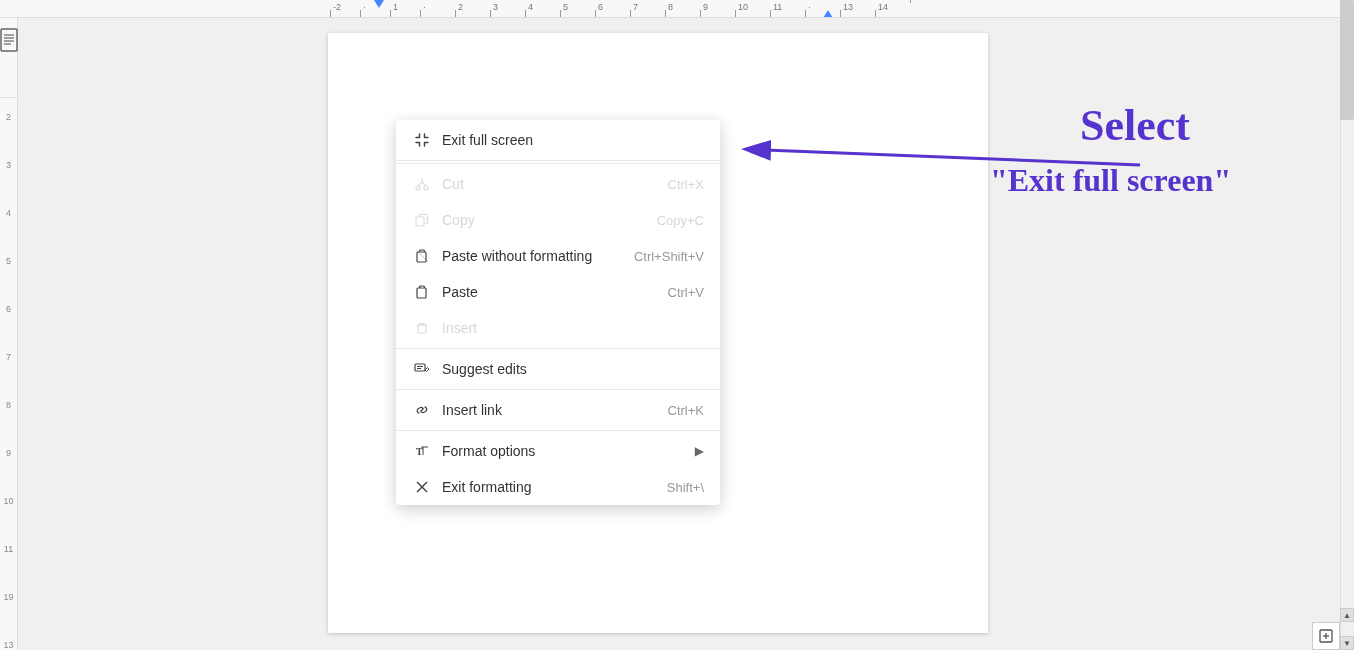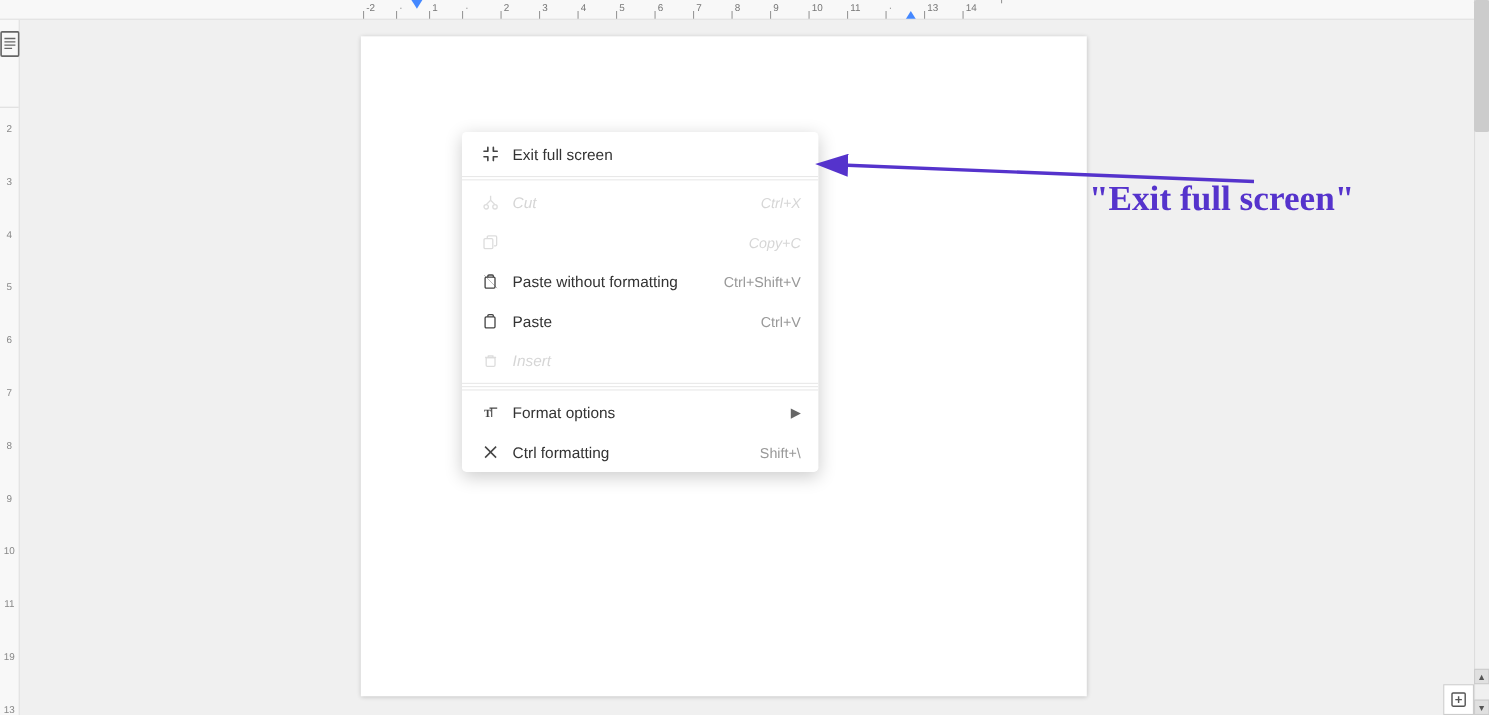--- a/index.html
+++ b/index.html
@@ -94,42 +94,41 @@
       align-items: center;
       justify-content: center;
       font-size: 14px;
       cursor: pointer;
     }
 
     
     .context-menu {
       position: absolute;
       top: 120px;
-      left: 420px;
+      left: 396px;
       width: 324px;
       background: white;
       border-radius: 4px;
       box-shadow: 0 4px 16px rgba(0,0,0,0.2);
       z-index: 100;
       overflow: hidden;
     }
 
     .menu-item {
       display: flex;
       align-items: center;
       padding: 8px 16px;
       cursor: pointer;
       position: relative;
     }
 
     .menu-item.disabled {
       opacity: 0.4;
       cursor: default;
       pointer-events: none;
-      font-style: italic;
     }
 
     .menu-item.top-item {
       padding: 10px 16px;
       font-weight: 500;
       font-size: 14px;
       color: #333;
       border-bottom: 1px solid #e8e8e8;
     }
 
@@ -349,20 +348,21 @@
     <span class="menu-shortcut">Ctrl+X</span>
   </div>
 
   <div class="menu-item disabled">
     <div class="menu-icon">
       <svg width="14" height="14" viewBox="0 0 14 14" fill="none">
         <rect x="1" y="4" width="8" height="9" rx="1" stroke="#aaa" stroke-width="1.2"></rect>
         <path d="M4 4V2.5C4 1.95 4.45 1.5 5 1.5H11.5C12.05 1.5 12.5 1.95 12.5 2.5V9.5C12.5 10.05 12.05 10.5 11.5 10.5H10" stroke="#aaa" stroke-width="1.2"></path>
       </svg>
     </div>
+    <span class="menu-label">Copy</span>
     <span class="menu-shortcut">Copy+C</span>
   </div>
 
   <div class="menu-item">
     <div class="menu-icon">
       <svg width="14" height="14" viewBox="0 0 14 14" fill="none">
         <rect x="2" y="3" width="9" height="10" rx="1" stroke="#444" stroke-width="1.2"></rect>
         <path d="M4.5 3V2C4.5 1.45 4.95 1 5.5 1H8.5C9.05 1 9.5 1.45 9.5 2V3" stroke="#444" stroke-width="1.2"></path>
         <line x1="1" y1="1" x2="13" y2="13" stroke="#444" stroke-width="0.8" opacity="0.4"></line>
       </svg>
@@ -388,23 +388,45 @@
         <polyline points="2,4 12,4" stroke="#aaa" stroke-width="1.2"></polyline>
         <path d="M5 4V2.5H9V4" stroke="#aaa" stroke-width="1.2"></path>
         <rect x="3" y="4" width="8" height="8" rx="1" stroke="#aaa" stroke-width="1.2"></rect>
       </svg>
     </div>
     <span class="menu-label">Insert</span>
   </div>
 
   <div class="menu-divider"></div>
 
+  <div class="menu-item">
+    <div class="menu-icon">
+      <svg width="16" height="16" viewBox="0 0 16 16" fill="none">
+        <rect x="1" y="3" width="10" height="7" rx="1" stroke="#444" stroke-width="1.2"></rect>
+        <line x1="3" y1="5.5" x2="9" y2="5.5" stroke="#444" stroke-width="1"></line>
+        <line x1="3" y1="7.5" x2="7" y2="7.5" stroke="#444" stroke-width="1"></line>
+        <path d="M11 9L13.5 6.5L15 8L12.5 10.5L11 9Z" stroke="#444" stroke-width="1" fill="none"></path>
+      </svg>
+    </div>
+    <span class="menu-label">Suggest edits</span>
+  </div>
 
   <div class="menu-divider"></div>
 
+  <div class="menu-item">
+    <div class="menu-icon">
+      <svg width="14" height="14" viewBox="0 0 14 14" fill="none">
+        <path d="M6 8.5C6.5 9.3 7.5 9.8 8.5 9.5L10.5 8.5C11.9 7.7 12.2 5.8 11 4.8L10 4" stroke="#444" stroke-width="1.3" stroke-linecap="round"></path>
+        <path d="M8 5.5C7.5 4.7 6.5 4.2 5.5 4.5L3.5 5.5C2.1 6.3 1.8 8.2 3 9.2L4 10" stroke="#444" stroke-width="1.3" stroke-linecap="round"></path>
+        <line x1="5.5" y1="8.5" x2="8.5" y2="5.5" stroke="#444" stroke-width="1.3"></line>
+      </svg>
+    </div>
+    <span class="menu-label">Insert link</span>
+    <span class="menu-shortcut">Ctrl+K</span>
+  </div>
 
   <div class="menu-divider"></div>
 
   <div class="menu-item">
     <div class="menu-icon">
       <svg width="14" height="14" viewBox="0 0 14 14" fill="none">
         <text x="1" y="11" font-family="serif" font-size="10" fill="#444" font-weight="bold">T</text>
         <line x1="8" y1="3" x2="8" y2="11" stroke="#444" stroke-width="1"></line>
         <line x1="6" y1="3" x2="13" y2="3" stroke="#444" stroke-width="1"></line>
       </svg>
@@ -413,39 +435,40 @@
     <span class="menu-arrow">▶</span>
   </div>
 
   <div class="menu-item">
     <div class="menu-icon">
       <svg width="14" height="14" viewBox="0 0 14 14" fill="none">
         <line x1="2" y1="2" x2="12" y2="12" stroke="#444" stroke-width="1.4"></line>
         <line x1="12" y1="2" x2="2" y2="12" stroke="#444" stroke-width="1.4"></line>
       </svg>
     </div>
-    <span class="menu-label">Ctrl formatting</span>
+    <span class="menu-label">Exit formatting</span>
     <span class="menu-shortcut">Shift+\</span>
   </div>
 
 </div>
 
 <div style="position:absolute;top:100px;left:600px;width:700px;height:250px;pointer-events:none;z-index:200;">
   
   <svg width="700" height="250" viewBox="0 0 700 250">
 
     <defs>
       <marker id="arrowhead" markerWidth="10" markerHeight="7" refX="2" refY="3.5" orient="auto">
         <polygon points="0 0, 10 3.5, 0 7" fill="#5533cc"></polygon>
       </marker>
     </defs>
     <line x1="540" y1="65" x2="165" y2="50" stroke="#5533cc" stroke-width="3" marker-end="url(#arrowhead)"></line>
   </svg>
 
   
+  <div style="position:absolute;top:0;left:480px;font-family:'Comic Sans MS','Segoe Script',cursive;color:#5533cc;font-size:44px;font-weight:bold;white-space:nowrap;line-height:1.2;">Select</div>
   <div style="position:absolute;top:60px;left:390px;font-family:'Comic Sans MS','Segoe Script',cursive;color:#5533cc;font-size:32px;font-weight:bold;white-space:nowrap;line-height:1.3;">"Exit full screen"</div>
 </div>
 
 <div class="scrollbar-track">
   <div class="scrollbar-thumb"></div>
   <div class="scrollbar-arrow-up">▲</div>
   <div class="scrollbar-arrow-down">▼</div>
 </div>
 
 <div class="bottom-right-btn">

